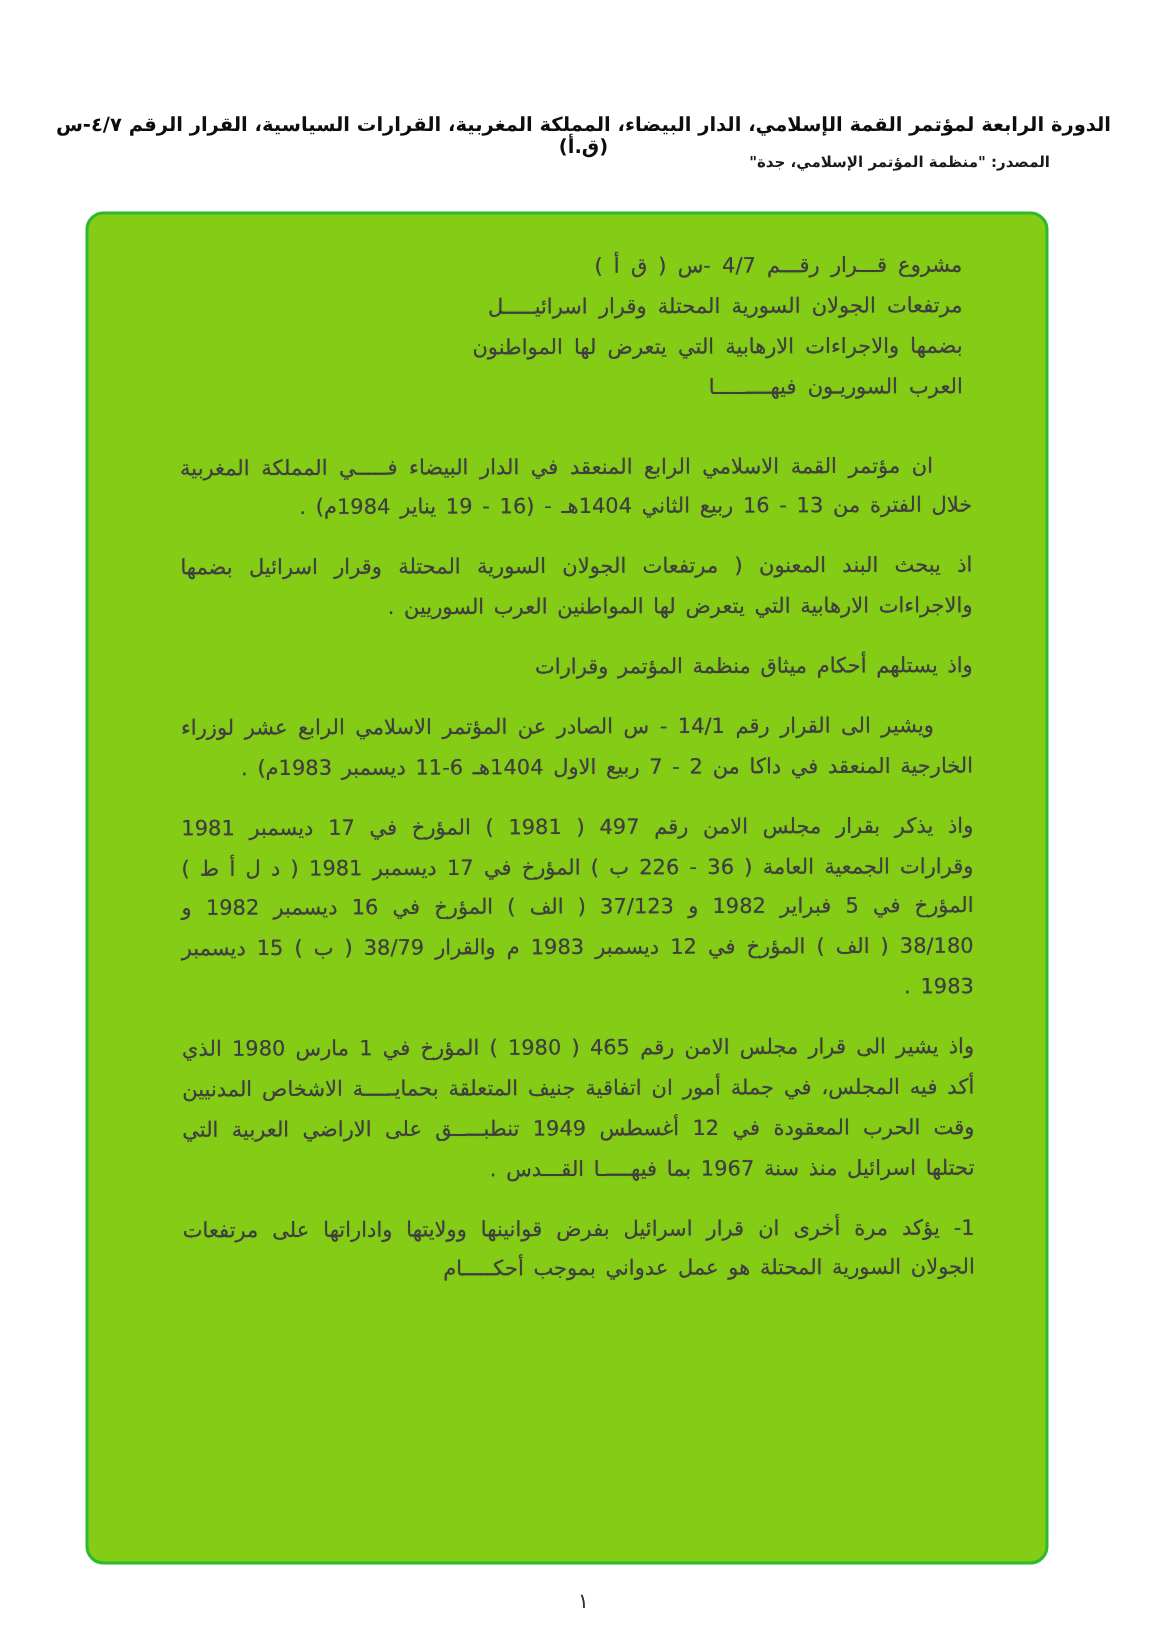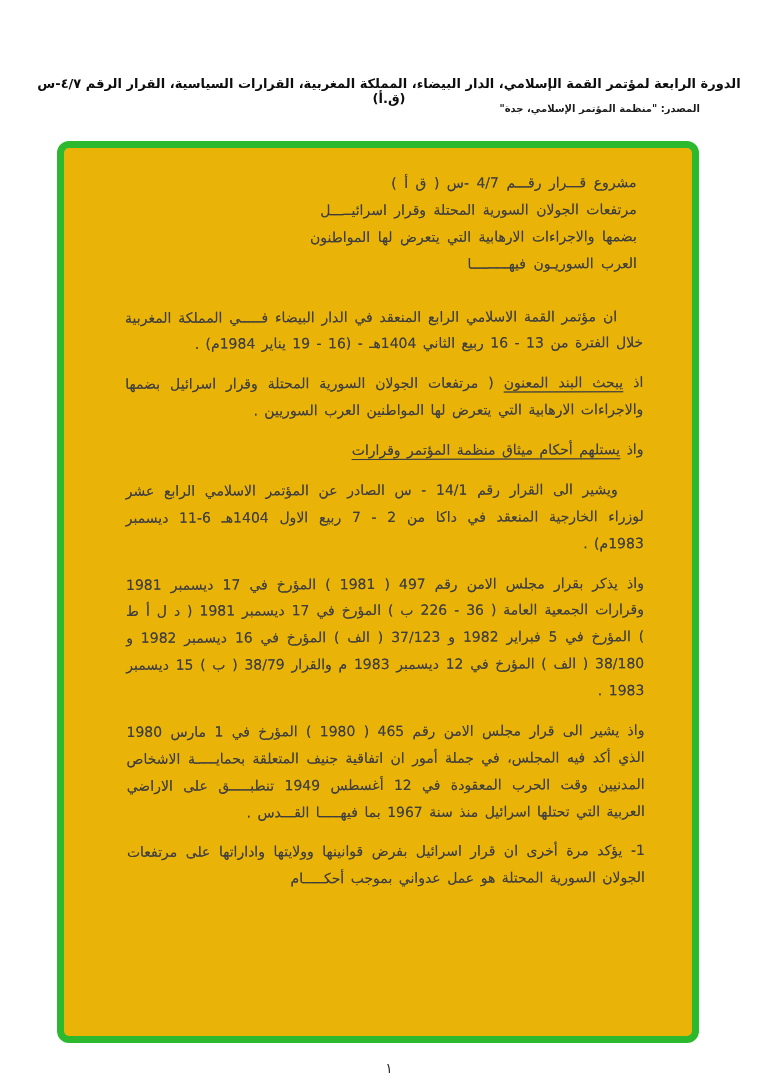--- a/index.html
+++ b/index.html
@@ -25,23 +25,23 @@
     top:103px; right:78px;
     direction:rtl;
     font-weight:bold;
     font-size:10px;
     color:#1a1a1a;
   }
   .frame {
     position:absolute;
     left:57px; top:141px;
     width:642px; height:902px;
-    border:7px solid #0c4a6e;
+    border:2px solid #0c4a6e;
     border-radius:12px;
-    background:#eab308;
+    background:#84cc16;
   }
   .doc {
     position:absolute;
     inset:0;
     padding:22px 48px 16px 62px;
     direction:rtl;
     color:#3e3e3e;
     font-size:14px;
     line-height:1.92;
     text-shadow:0 0 0.5px rgba(70,70,70,0.65);
@@ -54,21 +54,20 @@
     word-spacing:3px;
   }
   .doc-title-line { white-space:nowrap; }
   .doc-paragraphs p {
     text-align:justify;
     margin-bottom:13px;
     word-spacing:2px;
   }
   .doc-paragraphs p.indent { text-indent:26px; }
   .u {
-    text-decoration:underline;
     text-underline-offset:4px;
     text-decoration-thickness:1px;
   }
   .page-num {
     position:absolute;
     bottom:16px; left:0; right:0;
     text-align:center;
     font-size:14px;
     color:#2f2f2f;
   }

